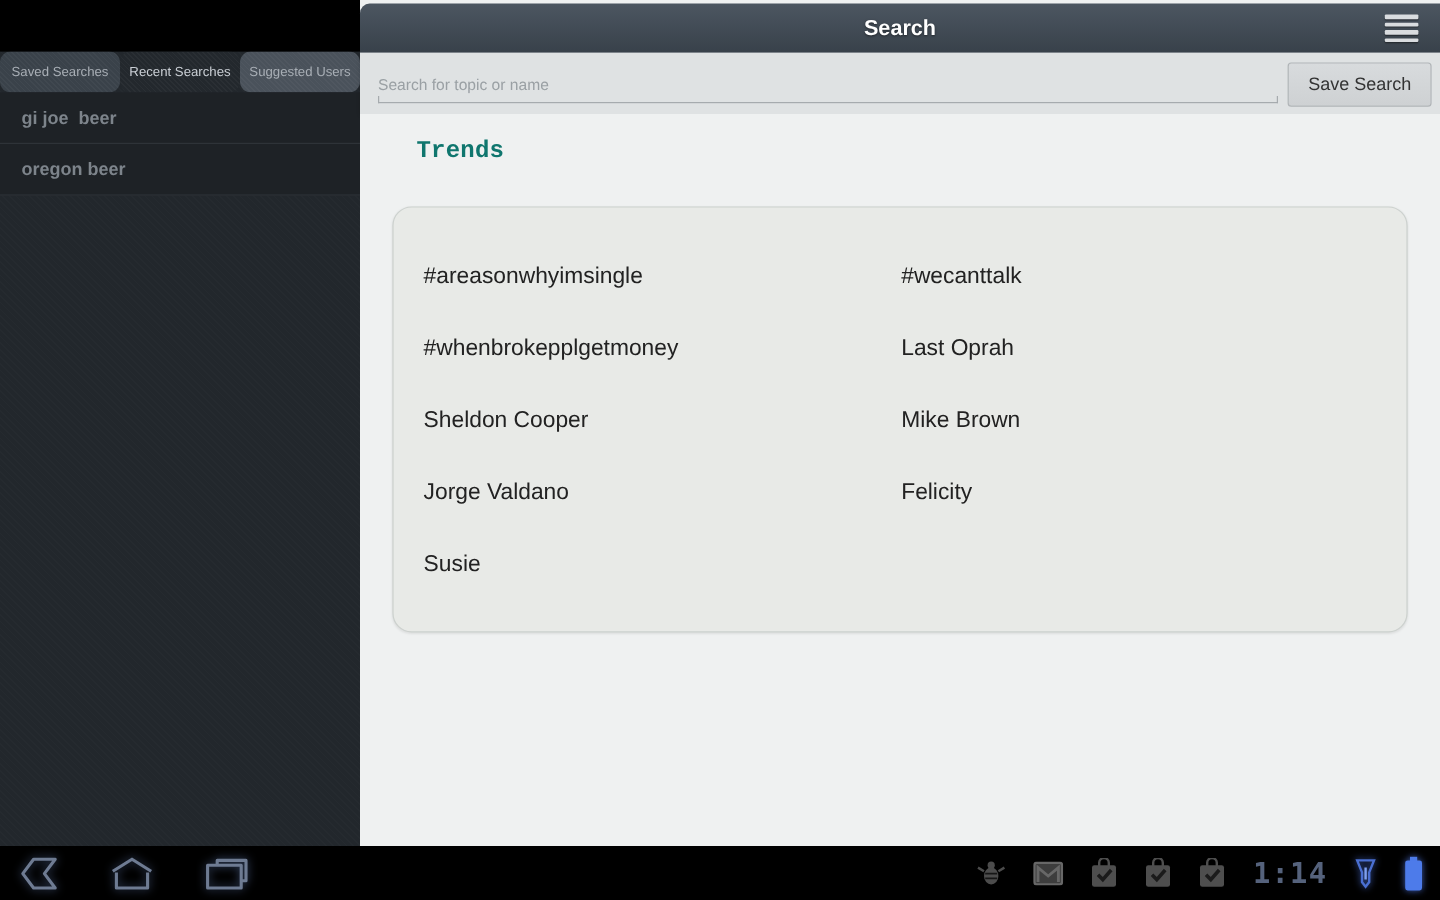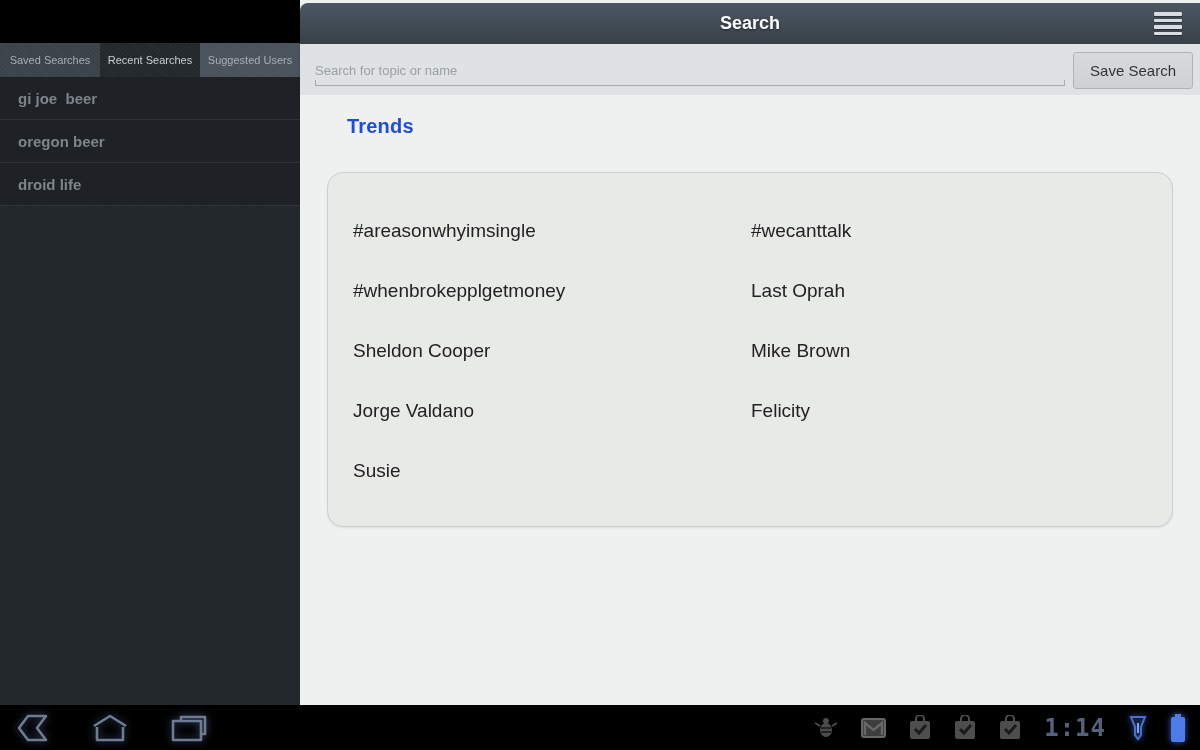--- a/index.html
+++ b/index.html
@@ -7,21 +7,21 @@
     font-family:"Liberation Sans", sans-serif; }
   .stage { position:relative; width:1200px; height:750px; background:#000; }
 
   
   .sidebar { position:absolute; left:0; top:0; width:300px; height:705px; background:#22272c;
     background-image:repeating-linear-gradient(45deg, rgba(255,255,255,0.015) 0 1px, transparent 1px 4px); }
   .sidebar-top-black { position:absolute; left:0; top:0; width:300px; height:43px; background:#000; }
   .tabbar { position:absolute; left:0; top:43px; width:300px; height:34px; display:flex; }
   .tab { flex:1; display:flex; align-items:center; justify-content:center;
     font-size:11px; color:#a8aeb5; cursor:pointer;
-    background-image:repeating-linear-gradient(45deg, rgba(255,255,255,0.03) 0 1px, transparent 1px 3px); }
+    background-image:repeating-linear-gradient(45deg, rgba(255,255,255,0.03) 0 1px, transparent 1px 3px);border-radius:9px; }
   .tab.t0 { background-color:#3a424a; }
   .tab.t1 { background-color:#23282d; color:#c9ced4; }
   .tab.t2 { background-color:#4a525b; }
   .slist { position:absolute; left:0; top:77px; width:300px; background:#1e2226; }
   .sitem { height:43px; line-height:43px; padding-left:18px; font-size:15px; font-weight:bold;
     color:#7d848b; border-bottom:1px solid #2e3338; white-space:pre; cursor:pointer; }
 
   
   .main { position:absolute; left:300px; top:0; width:900px; height:705px; background:#eff1f1; }
   .header { position:absolute; left:0; top:3px; width:900px; height:41px;
@@ -41,21 +41,21 @@
     font-family:"Liberation Sans", sans-serif; font-size:13px; color:#333; }
   .search-field input::placeholder { color:#9aa0a4; opacity:1; }
   .underline { position:absolute; left:0; right:0; bottom:2px; height:6px;
     border-left:1px solid #a6abae; border-right:1px solid #a6abae; border-bottom:1px solid #a6abae; }
   .save-btn { position:absolute; right:7px; top:8px; height:37px; padding:0 16px;
     background:linear-gradient(#d8dbdd, #ced1d3); border:1px solid #b0b4b7; border-radius:3px;
     font-family:"Liberation Sans", sans-serif; font-size:15px; color:#333; cursor:pointer; }
 
   .content { position:absolute; left:0; top:95px; width:900px; height:610px; background:#eff1f1; }
   .trends-heading { position:absolute; left:47px; top:20px; font-size:20px; font-weight:bold;
-    color:#1d4ed8; letter-spacing:0.2px; }
+    color:#0f766e; letter-spacing:0.2px;font-family:Liberation Mono, monospace; }
   .trends-panel { position:absolute; left:27px; top:77px; width:846px; height:355px;
     background:#e8eae7; border:1px solid #ccd1ce; border-radius:16px;
     box-shadow:0 1px 2px rgba(0,0,0,0.08);
     display:grid; grid-template-columns:398px 1fr; grid-auto-rows:60px; padding-top:28px; }
   .trend { display:flex; align-items:center; padding-left:25px; font-size:19px; color:#222;
     cursor:pointer; }
 
   
   .sysbar { position:absolute; left:0; top:705px; width:1200px; height:45px; background:#000; }
   .navgrp { position:absolute; left:16px; top:0; height:45px; display:flex; align-items:center; gap:40px; }
@@ -74,21 +74,20 @@
   <div class="sidebar">
     <div class="sidebar-top-black"></div>
     <div class="tabbar">
       <div class="tab t0">Saved Searches</div>
       <div class="tab t1">Recent Searches</div>
       <div class="tab t2">Suggested Users</div>
     </div>
     <div class="slist">
       <div class="sitem">gi joe  beer</div>
       <div class="sitem">oregon beer</div>
-      <div class="sitem">droid life</div>
     </div>
   </div>
 
   <div class="main">
     <div class="header">
       <div class="header-title">Search</div>
       <div class="menu-btn">
         <span></span>
           <span></span>
           <span></span>

